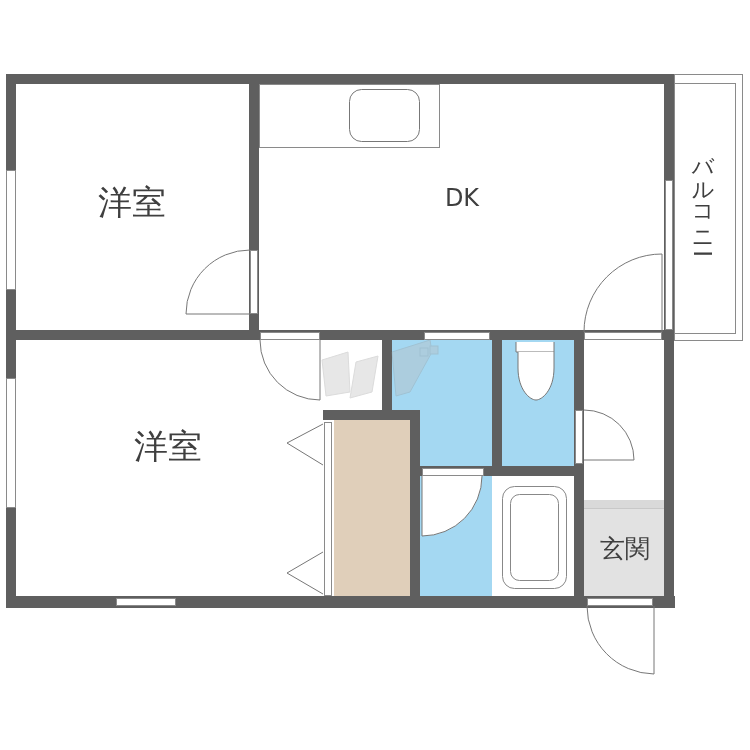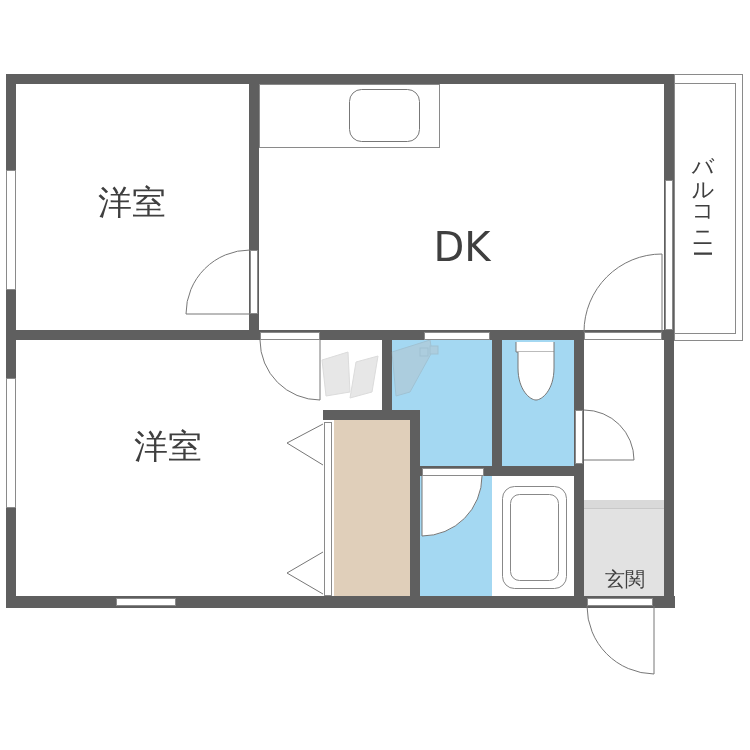--- a/index.html
+++ b/index.html
@@ -83,17 +83,17 @@
     <g opacity="0.35" fill="#bbbbbb" stroke="#999" stroke-width="1">
       <path d="M322 360 L348 352 L350 392 L326 396 Z"></path>
       <path d="M356 362 L378 356 L372 392 L350 398 Z"></path>
       <path d="M392 352 L430 340 L432 352 L410 392 L396 396 Z"></path>
       <rect x="420" y="348" width="8" height="8"></rect>
       <rect x="430" y="346" width="8" height="8"></rect>
     </g>
   </svg>
 
   <div class="lbl" style="left:82px;top:180px;width:100px;font-size:34px;">洋室</div>
-  <div class="lbl" style="left:412px;top:184px;width:100px;font-size:40px;margin-top:40px;">DK</div>
+  <div class="lbl" style="left:412px;top:184px;width:100px;font-size:24px;">DK</div>
   <div class="lbl" style="left:692px;top:142px;width:24px;font-size:22px;line-height:26px;writing-mode:vertical-rl;">バルコニー</div>
   <div class="lbl" style="left:118px;top:424px;width:100px;font-size:34px;">洋室</div>
-  <div class="lbl" style="left:590px;top:566px;width:70px;font-size:20px;">玄関</div>
+  <div class="lbl" style="left:590px;top:532px;width:70px;font-size:25px;">玄関</div>
 </div>
 
 </body></html>

